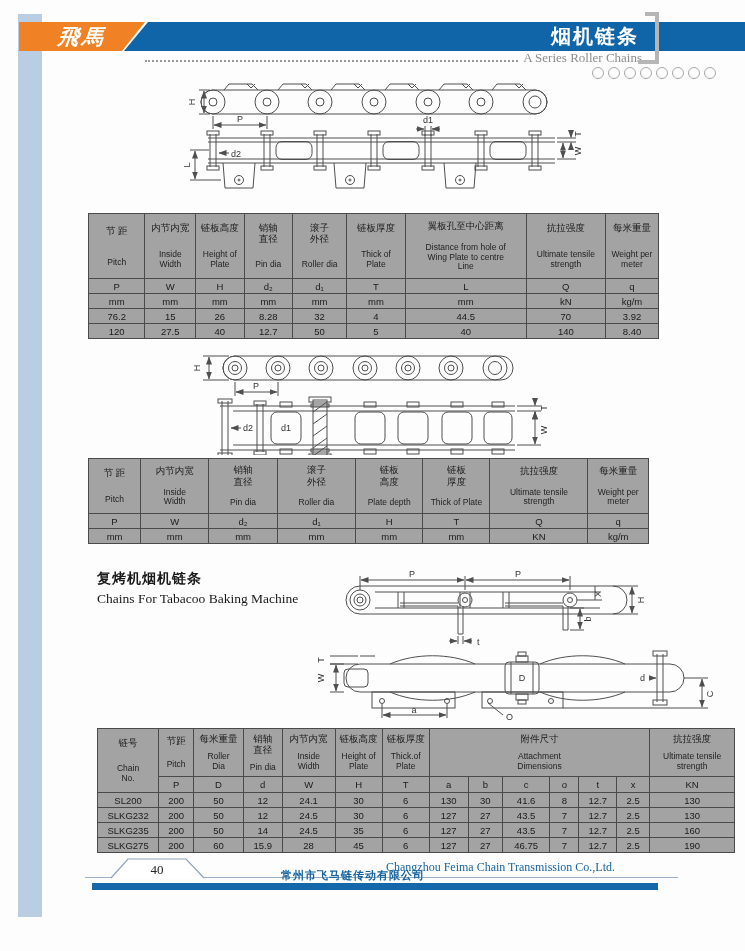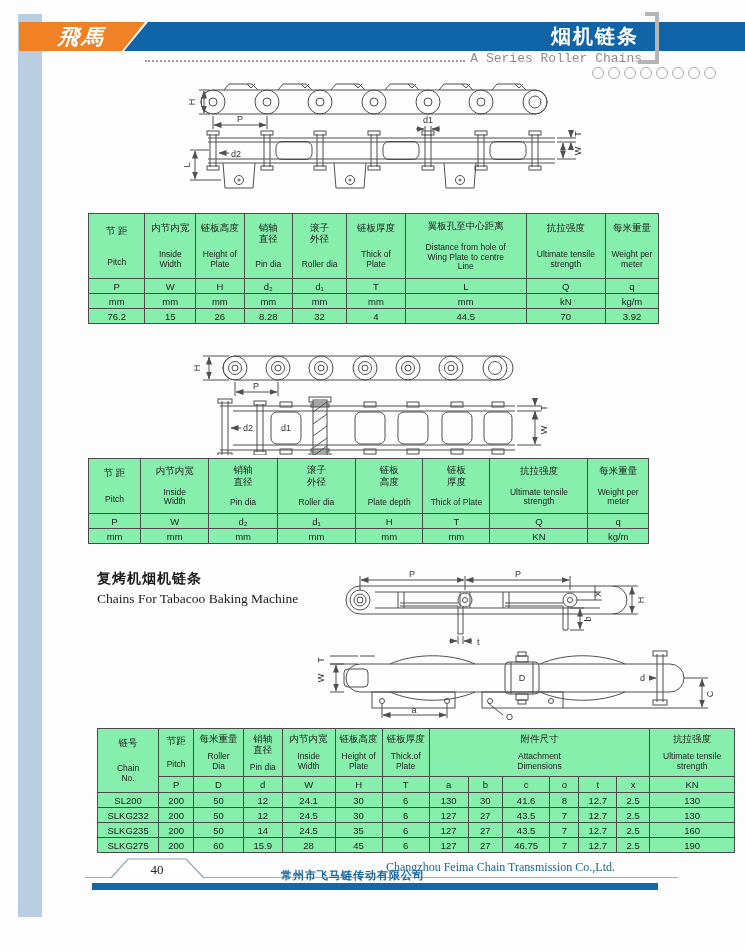--- a/index.html
+++ b/index.html
@@ -13,29 +13,29 @@
              clip-path:polygon(0 0,100% 0,calc(100% - 23px) 100%,0 100%);
              display:flex;align-items:center;justify-content:center;}
   .logo-band span{color:#fff;font-family:"Liberation Serif",serif;font-style:italic;
                   font-weight:bold;font-size:21px;letter-spacing:3px;transform:skewX(-6deg);}
   .blue-band{left:124px;top:22px;width:621px;height:29px;background:#0f65a8;
              clip-path:polygon(24px 0,100% 0,100% 100%,0 100%);
              display:flex;align-items:center;justify-content:flex-end;}
   .blue-band span{color:#fff;font-weight:bold;font-size:20px;letter-spacing:2px;padding-right:106px;}
   .series-row{left:145px;top:48px;width:497px;height:18px;display:flex;align-items:flex-end;}
   .series-row .dots{flex:1;border-bottom:2px dotted #9a9a9a;margin:0 5px 4px 0;height:1px;}
-  .series-row .series-text{font-family:Liberation Mono, monospace;font-size:13px;color:#8d8d8d;white-space:nowrap;}
+  .series-row .series-text{font-family:Liberation Serif, serif;font-size:13px;color:#8d8d8d;white-space:nowrap;}
   .circles{left:592px;top:67px;display:flex;}
   .circles i{display:block;width:10px;height:10px;border:1.5px solid #a8a8a8;border-radius:50%;
              background:#fff;margin-right:4px;}
   
   .drw{position:absolute;}
   .drw text{font-size:9px;fill:#333;font-family:"Liberation Sans",sans-serif;}
   
-  table{border-collapse:collapse;table-layout:fixed;background:#86efac;}
+  table{border-collapse:collapse;table-layout:fixed;background:#a3a3a3;}
   th,td{border:1px solid #4a4a4a;text-align:center;vertical-align:middle;padding:0 1px;}
   th{font-weight:normal;}
   .hcell{display:flex;flex-direction:column;justify-content:space-around;height:100%;}
   .cn{font-size:9.5px;white-space:pre-line;line-height:1.2;}
   .en{font-size:8.5px;white-space:pre-line;line-height:1.15;color:#222;}
   tbody td{font-size:9.5px;height:14px;}
   #table1{left:88px;top:213px;width:571px;} #table1 th{height:64px;}
   #table2{left:88px;top:458px;width:561px;} #table2 th{height:54px;}
   #table3{left:97px;top:728px;width:638px;}
   #table3 tr.h1 th{height:47px;} #table3 tr.h2 th{height:15px;font-size:9.5px;}
@@ -267,20 +267,31 @@
         <td>76.2</td>
         <td>15</td>
         <td>26</td>
         <td>8.28</td>
         <td>32</td>
         <td>4</td>
         <td>44.5</td>
         <td>70</td>
         <td>3.92</td>
       </tr>
+      <tr>
+        <td>120</td>
+        <td>27.5</td>
+        <td>40</td>
+        <td>12.7</td>
+        <td>50</td>
+        <td>5</td>
+        <td>40</td>
+        <td>140</td>
+        <td>8.40</td>
+      </tr>
     </tbody>
 </table>
 
 <svg class="drw" style="left:185px;top:338px" width="400" height="117" viewBox="0 0 400 117">
   <g stroke="#4f4f4f" fill="none" stroke-width="1">
     <path d="M50,18 H310 M50,42 H310"></path>
     <path d="M50,18 A12,12 0 0 0 50,42 M310,18 H316 A12,12 0 0 1 316,42 H310"></path>
     <circle cx="50" cy="30" r="12"></circle>
       <circle cx="50" cy="30" r="6.5"></circle>
       <circle cx="50" cy="30" r="3"></circle>

